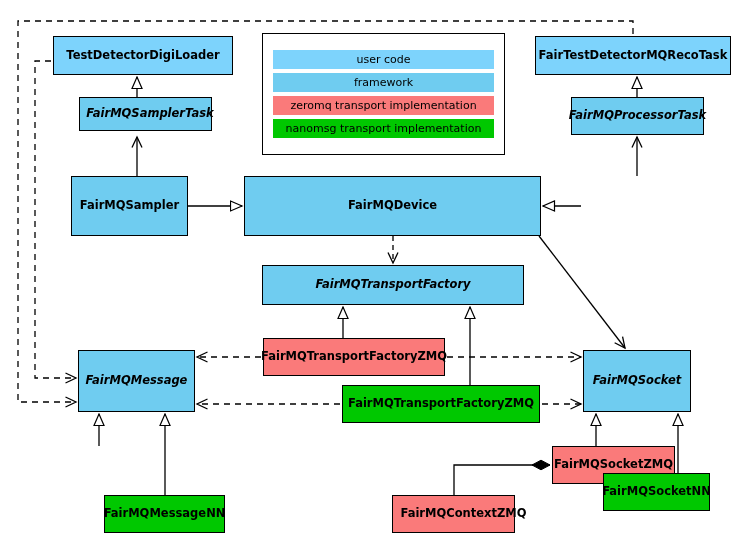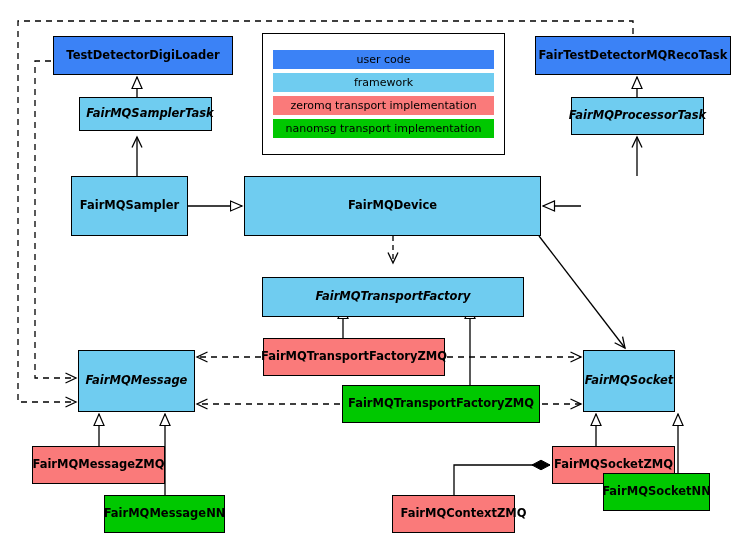--- a/index.html
+++ b/index.html
@@ -3,21 +3,21 @@
 <meta charset="utf-8">
 <style>
   html,body{margin:0;padding:0;background:#ffffff;}
   body{width:748px;height:549px;font-family:"DejaVu Sans","Liberation Sans",sans-serif;}
   #stage{position:relative;width:748px;height:549px;overflow:hidden;background:#fff;}
   svg.edges{position:absolute;left:0;top:0;width:748px;height:549px;pointer-events:none;}
   .node{position:absolute;box-sizing:border-box;border:1.5px solid #000;
         display:flex;align-items:center;justify-content:center;text-align:center;
         font-size:11.5px;font-weight:bold;color:#000;line-height:1.15;z-index:3;}
   .node.abstract{font-style:italic;}
-  .usercode{background:#3b82f6;}
+  .usercode{background:#7dd3fc;}
   .framework{background:#6FCCF0;}
   .zmq{background:#FA7A7A;}
   .nn{background:#00C800;}
   .legend{position:absolute;left:262px;top:33px;width:243px;height:122px;
           background:#fff;border:1.5px solid #000;z-index:4;box-sizing:border-box;
           display:flex;flex-direction:column;justify-content:center;align-items:center;gap:4px;}
   .legend-row{width:221px;height:19px;display:flex;align-items:center;justify-content:center;
               font-size:11px;font-weight:normal;color:#000;}
 </style>
 </head>
@@ -90,24 +90,23 @@
     <div class="legend-row zmq">zeromq transport implementation</div>
     <div class="legend-row nn">nanomsg transport implementation</div>
   </div>
 
   <div class="node usercode" style="left:53px;top:36px;width:180px;height:39px;">TestDetectorDigiLoader</div>
   <div class="node framework abstract" style="left:79px;top:97px;width:133px;height:34px;padding-left:9px;">FairMQSamplerTask</div>
   <div class="node usercode" style="left:535px;top:36px;width:196px;height:39px;">FairTestDetectorMQRecoTask</div>
   <div class="node framework abstract" style="left:571px;top:97px;width:133px;height:38px;">FairMQProcessorTask</div>
   <div class="node framework" style="left:71px;top:176px;width:117px;height:60px;">FairMQSampler</div>
   <div class="node framework" style="left:244px;top:176px;width:297px;height:60px;">FairMQDevice</div>
-  <div class="node framework abstract" style="left:262px;top:265px;width:262px;height:40px;margin-top:12px;">FairMQTransportFactory</div>
+  <div class="node framework abstract" style="left:262px;top:265px;width:262px;height:40px;">FairMQTransportFactory</div>
   <div class="node zmq" style="left:263px;top:338px;width:182px;height:38px;">FairMQTransportFactoryZMQ</div>
   <div class="node nn" style="left:342px;top:385px;width:198px;height:38px;">FairMQTransportFactoryZMQ</div>
   <div class="node framework abstract" style="left:78px;top:350px;width:117px;height:62px;">FairMQMessage</div>
-  <div class="node framework abstract" style="left:583px;top:350px;width:92px;height:62px;">FairMQSocket</div>
-  <div class="node zmq" style="left:32px;top:446px;width:133px;height:38px;">FairMQMessageZMQ</div>
+  <div class="node framework abstract" style="left:583px;top:350px;width:108px;height:62px;">FairMQSocket</div>
   <div class="node nn" style="left:104px;top:495px;width:121px;height:38px;">FairMQMessageNN</div>
   <div class="node zmq" style="left:552px;top:446px;width:123px;height:38px;">FairMQSocketZMQ</div>
   <div class="node nn" style="left:603px;top:473px;width:107px;height:38px;">FairMQSocketNN</div>
   <div class="node zmq" style="left:392px;top:495px;width:123px;height:38px;padding-left:20px;">FairMQContextZMQ</div>
 
 </div>
 
 </body></html>

